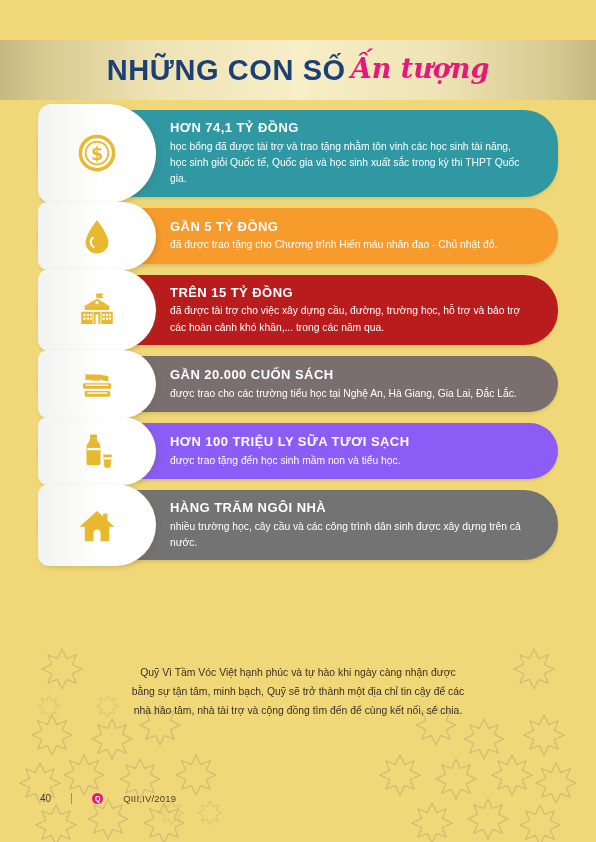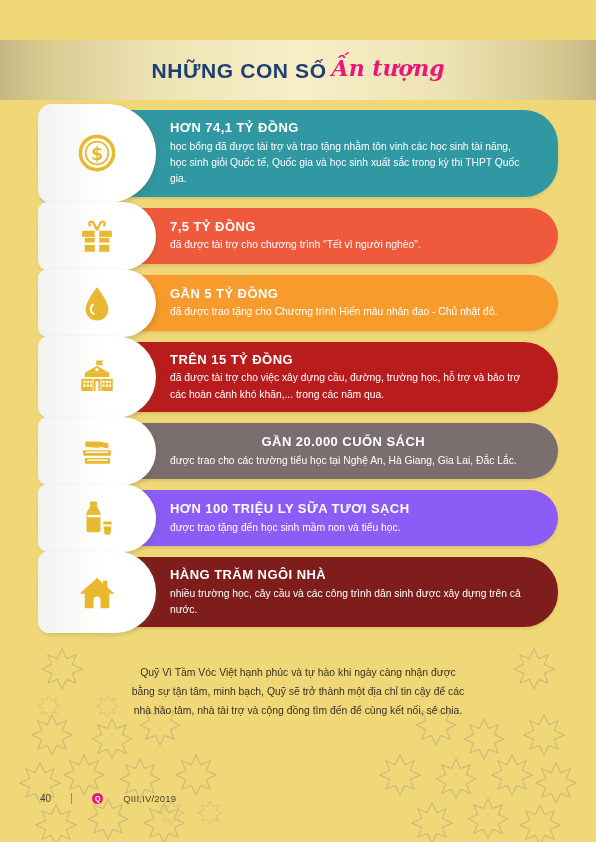--- a/index.html
+++ b/index.html
@@ -50,31 +50,31 @@
     top: 40px;
     left: 0;
     width: 596px;
     height: 60px;
     display: flex;
     align-items: center;
     justify-content: center;
     z-index: 2;
   }
   .title-main {
-    font-size: 21px;
+    font-size: 29px;
     font-weight: bold;
     letter-spacing: 0.6px;
     color: #1c3f74;
     line-height: 1;
   }
   .title-script {
     font-family: "DejaVu Serif", serif;
     font-style: italic;
     font-weight: bold;
-    font-size: 22px;
+    font-size: 27px;
     color: #e6187c;
     margin-left: 5px;
     line-height: 1;
     position: relative;
     top: -2px;
   }
 
   
   .rows {
     position: absolute;
@@ -238,38 +238,20 @@
       <circle cx="24" cy="24" r="19" fill="none" stroke="#e8b92e" stroke-width="4"></circle>
       <circle cx="24" cy="24" r="13" fill="none" stroke="#e8b92e" stroke-width="2"></circle>
       <text x="24" y="32" font-family="DejaVu Sans, sans-serif" font-size="20" font-weight="bold" fill="#e8b92e" text-anchor="middle">$</text>
     </svg>
         </span>
       </div>
       <div class="row-text">
         <div class="row-head">HƠN 74,1 TỶ ĐỒNG</div>
         <div class="row-body">học bổng đã được tài trợ và trao tặng nhằm tôn vinh các học sinh tài năng,</div>
         <div class="row-body">học sinh giỏi Quốc tế, Quốc gia và học sinh xuất sắc trong kỳ thi THPT Quốc gia.</div>
-      </div>
-    </div>
-    <div class="row" style="background: rgb(240, 90, 60);">
-      <div class="tab-fold"></div>
-      <div class="tab">
-        <span>
-          <svg class="tab-icon" viewBox="0 0 48 48" xmlns="http://www.w3.org/2000/svg">
-      <path d="M16 12c-3 -4 3 -7 5 -1l3 6 M32 12c3 -4 -3 -7 -5 -1l-3 6" fill="none" stroke="#e8b92e" stroke-width="2.6" stroke-linecap="round"></path>
-      <rect x="7" y="18" width="34" height="7" fill="#e8b92e"></rect>
-      <rect x="10" y="26" width="28" height="16" fill="#e8b92e"></rect>
-      <rect x="21.5" y="18" width="5" height="24" fill="#ffffff"></rect>
-      <rect x="10" y="31.5" width="28" height="2.6" fill="#ffffff"></rect>
-    </svg>
-        </span>
-      </div>
-      <div class="row-text">
-        <div class="row-head">7,5 TỶ ĐỒNG</div>
-        <div class="row-body">đã được tài trợ cho chương trình "Tết vì người nghèo".</div>
       </div>
     </div>
     <div class="row" style="background: rgb(247, 155, 44);">
       <div class="tab-fold"></div>
       <div class="tab">
         <span>
           <svg class="tab-icon" viewBox="0 0 48 48" xmlns="http://www.w3.org/2000/svg">
       <path d="M24 6 C24 6 37 22 37 31 A13 13 0 0 1 11 31 C11 22 24 6 24 6 Z" fill="#e8b92e"></path>
       <path d="M19 26 C16 29 16 34 20 36.5" fill="none" stroke="#ffffff" stroke-width="2.4" stroke-linecap="round"></path>
     </svg>
@@ -310,21 +292,21 @@
       </g>
     </svg>
         </span>
       </div>
       <div class="row-text">
         <div class="row-head">TRÊN 15 TỶ ĐỒNG</div>
         <div class="row-body">đã được tài trợ cho việc xây dựng cầu, đường, trường học, hỗ trợ và bảo trợ</div>
         <div class="row-body">các hoàn cảnh khó khăn,... trong các năm qua.</div>
       </div>
     </div>
-    <div class="row" style="background: rgb(122, 110, 110); text-align: center;">
+    <div class="row" style="background: rgb(122, 110, 110);">
       <div class="tab-fold"></div>
       <div class="tab">
         <span>
           <svg class="tab-icon" viewBox="0 0 48 48" xmlns="http://www.w3.org/2000/svg">
       <path d="M11 13 h16 l10 2 v6 l-10 -2 h-16 z" fill="#e8b92e"></path>
       <path d="M11 13 v6 l16 2 v-6 z" fill="#e8b92e" opacity="0.75"></path>
       <rect x="8" y="23" width="32" height="6.5" rx="1.4" fill="#e8b92e"></rect>
       <rect x="11" y="24.6" width="26" height="1.6" fill="#ffffff"></rect>
       <rect x="10" y="32" width="29" height="6.5" rx="1.4" fill="#e8b92e"></rect>
       <rect x="13" y="33.6" width="23" height="1.6" fill="#ffffff"></rect>
@@ -347,21 +329,21 @@
       <path d="M31 28 h10 l-1.4 13.5 a1.8 1.8 0 0 1 -1.8 1.6 h-3.6 a1.8 1.8 0 0 1 -1.8 -1.6 z" fill="#e8b92e"></path>
       <rect x="31.4" y="31.4" width="9.2" height="2.2" fill="#ffffff"></rect>
     </svg>
         </span>
       </div>
       <div class="row-text">
         <div class="row-head">HƠN 100 TRIỆU LY SỮA TƯƠI SẠCH</div>
         <div class="row-body">được trao tặng đến học sinh mầm non và tiểu học.</div>
       </div>
     </div>
-    <div class="row" style="background: #7f1d1d;">
+    <div class="row" style="background: #737373;">
       <div class="tab-fold"></div>
       <div class="tab">
         <span>
           <svg class="tab-icon" viewBox="0 0 48 48" xmlns="http://www.w3.org/2000/svg">
       <path d="M24 8 L44 26 h-6 v15 a1.6 1.6 0 0 1 -1.6 1.6 h-24.8 A1.6 1.6 0 0 1 10 41 V26 H4 Z" fill="#e8b92e"></path>
       <rect x="31" y="11" width="5" height="8" fill="#e8b92e"></rect>
       <path d="M20 43 v-10 a4 4 0 0 1 8 0 v10 z" fill="#ffffff"></path>
     </svg>
         </span>
       </div>

